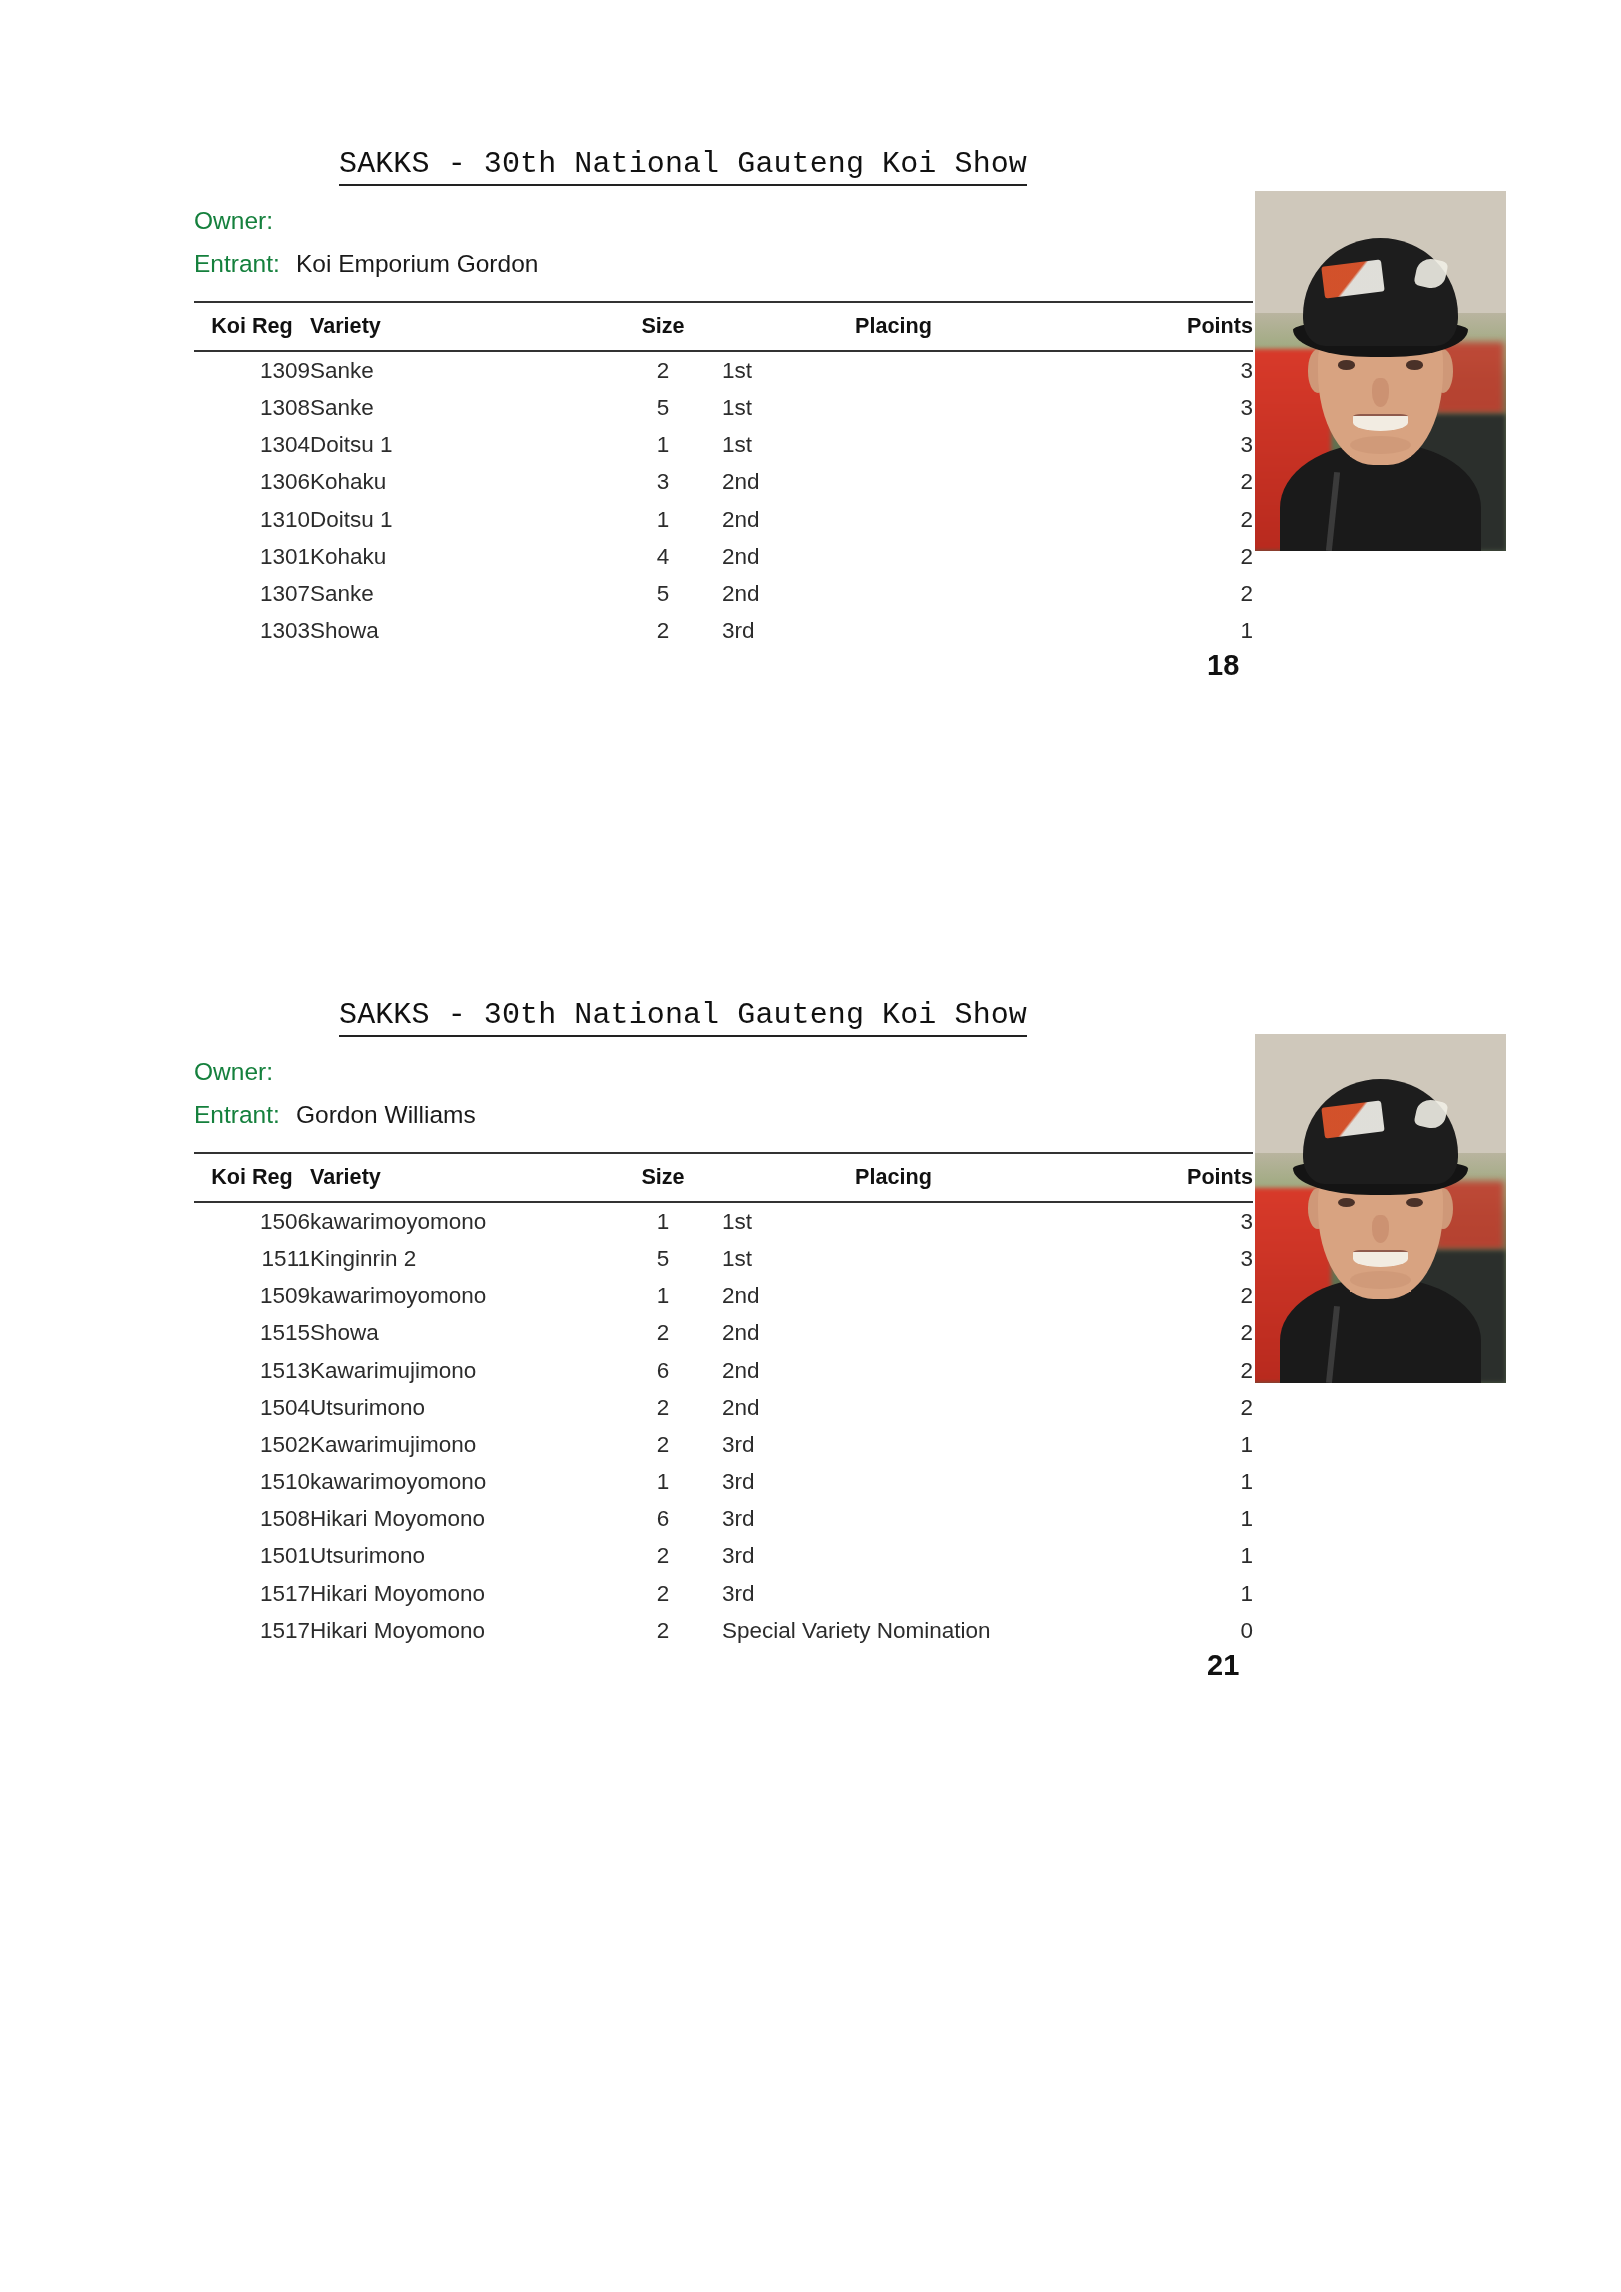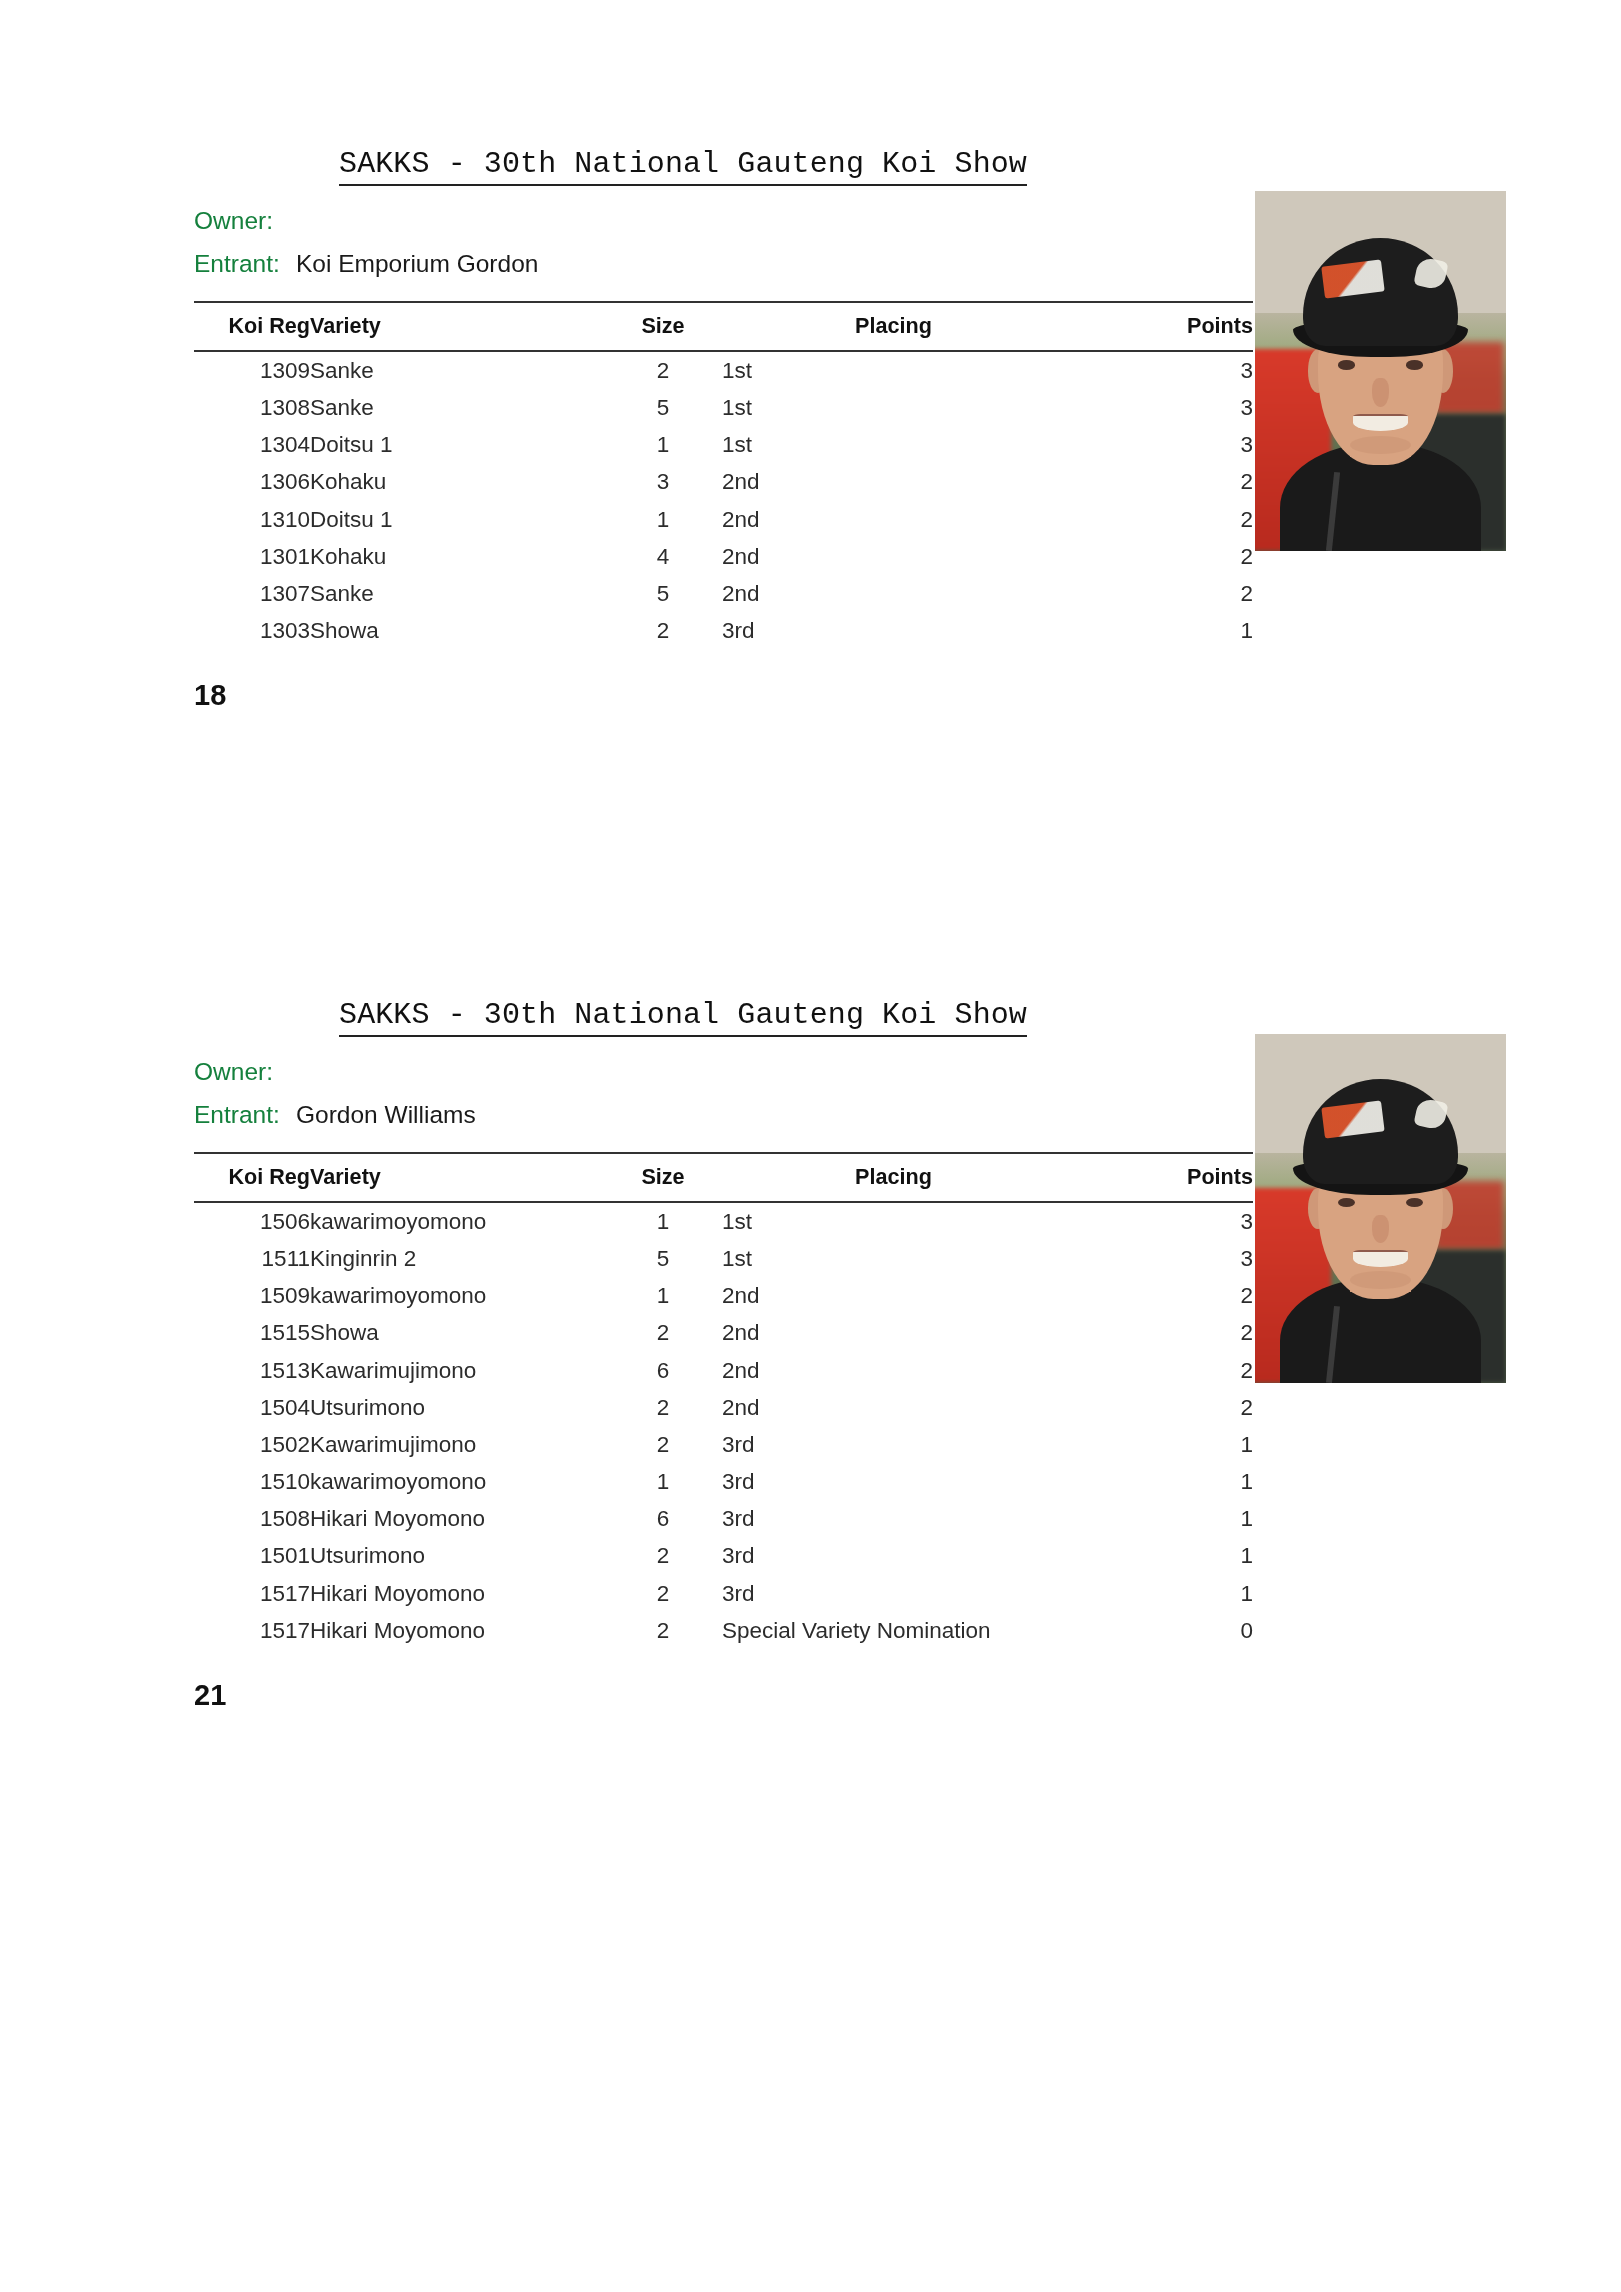--- a/index.html
+++ b/index.html
@@ -88,21 +88,21 @@
 
   table.koi thead th {
     font-size: 21.6px;
     font-weight: bold;
     color: #111;
     padding: 9.8px 0 10.8px 0;
     border-top: 2.9px solid #333;
     border-bottom: 2.9px solid #333;
     background: #fff;
   }
-  th.h-reg     { text-align: right; padding-right: 3.9px; }
+  th.h-reg     { text-align: center; padding-right: 3.9px; }
   th.h-variety { text-align: left;  padding-left: 13.7px; }
   th.h-size    { text-align: center; }
   th.h-placing { text-align: center; }
   th.h-points  { text-align: right; padding-right: 11.8px; }
 
   table.koi tbody td {
     font-size: 22.5px;
     color: #2c2c2c;
     padding: 4.9px 0 4.9px 0;
     line-height: 27.4px;
@@ -110,24 +110,24 @@
   }
   td.d-reg     { text-align: right; padding-right: 3.9px; }
   td.d-variety { text-align: left;  padding-left: 13.7px; }
   td.d-size    { text-align: center; }
   td.d-placing { text-align: left; }
   td.d-points  { text-align: right; padding-right: 27.4px; font-size: 19.6px; color: #3a3a3a; }
 
   .total-row {
     width: 1059px;
     margin-left: 194px;
-    text-align: left;
+    text-align: right;
     padding-right: 13.7px;
     box-sizing: border-box;
-    margin-top: 30px;
+    margin-top: 0;
   }
   .total-value {
     font-size: 29px;
     font-weight: bold;
     color: #111;
   }
 
   
   .photo {
     position: absolute;

